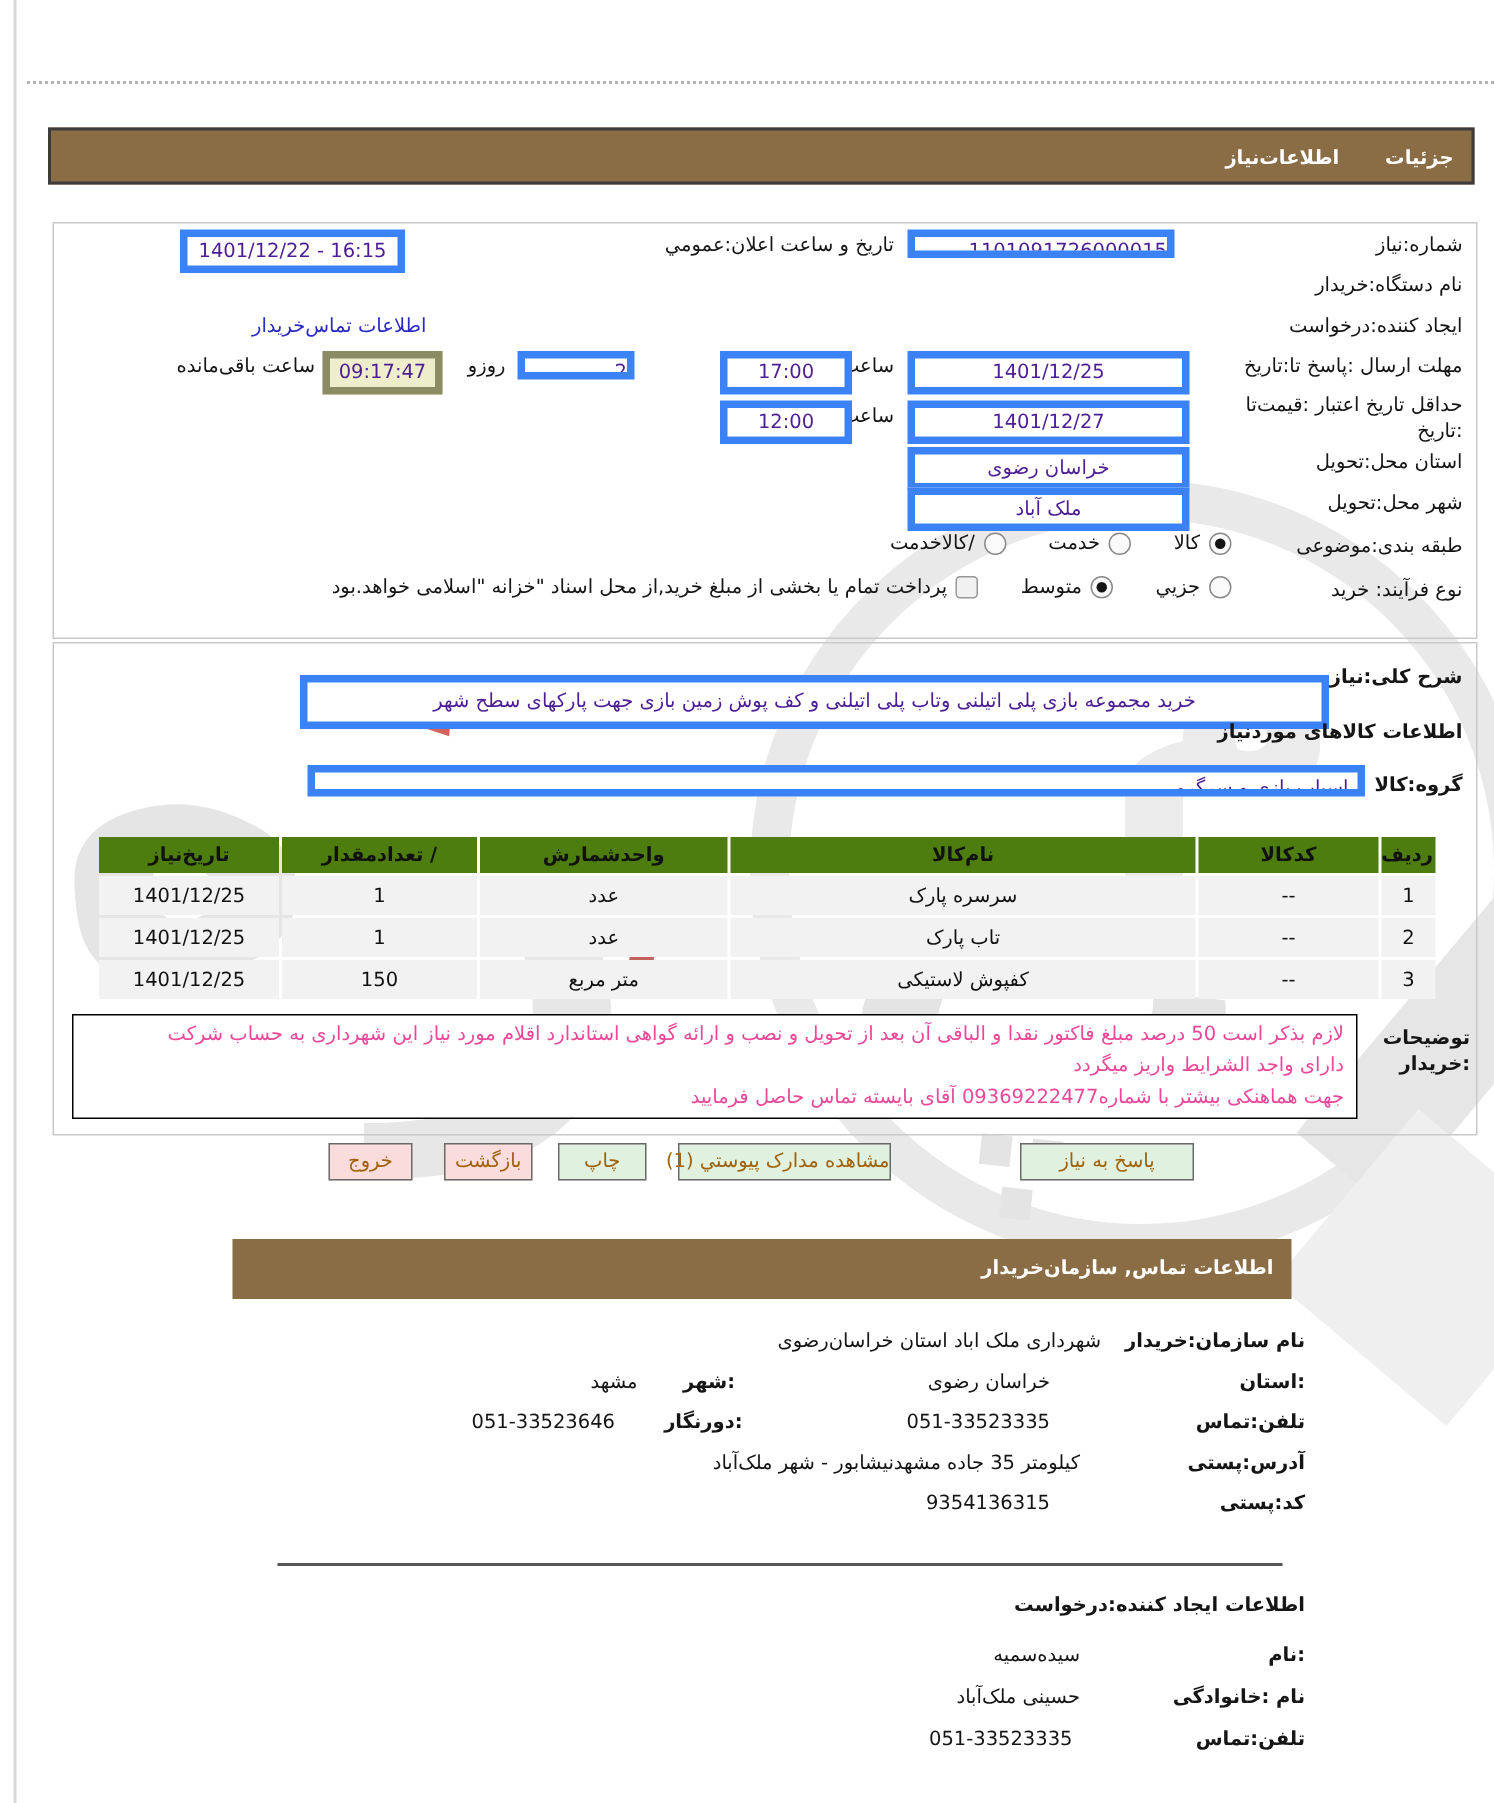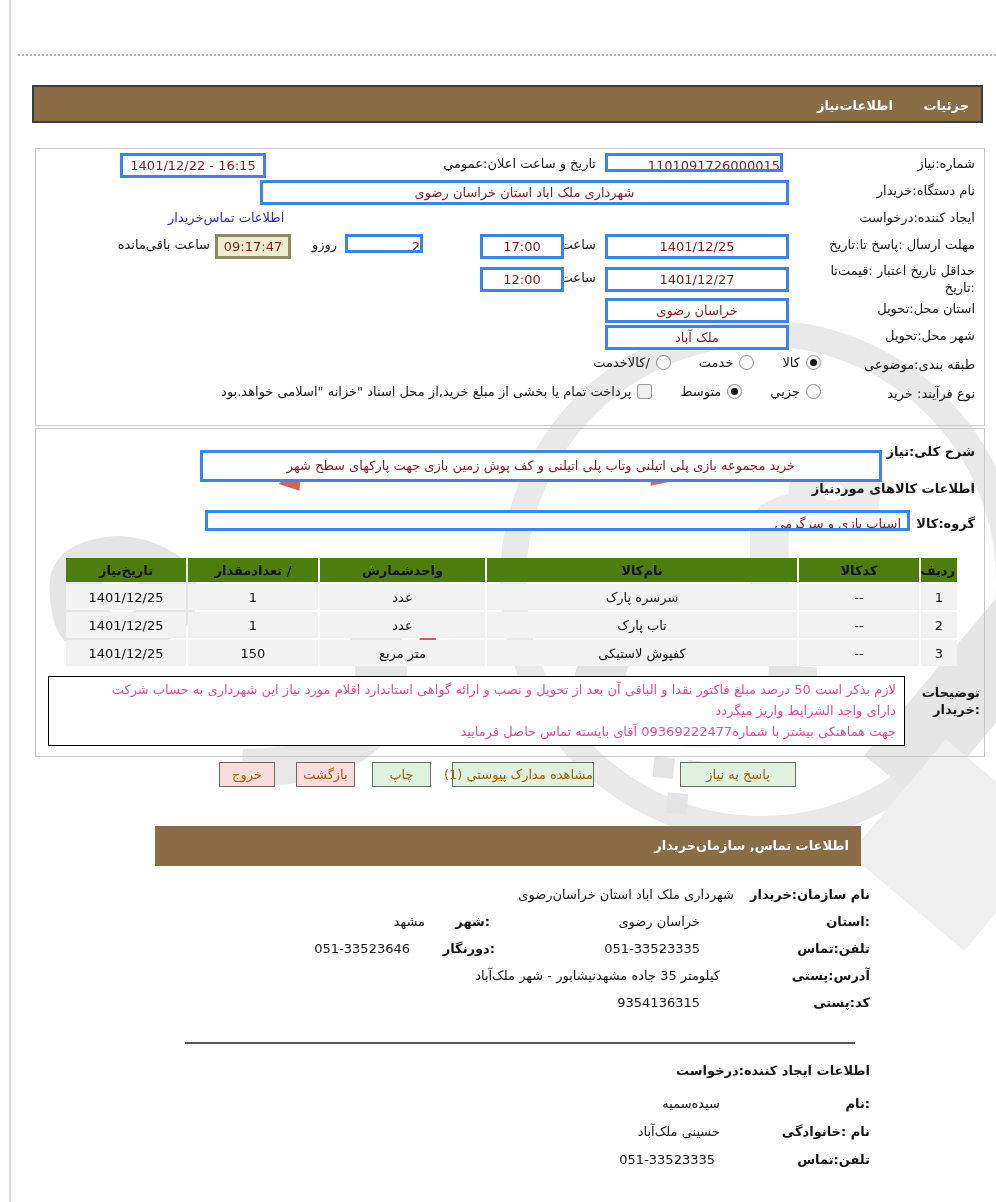--- a/index.html
+++ b/index.html
@@ -4,22 +4,22 @@
 <style>
   html,body{margin:0;padding:0;background:#fff;}
   #app{position:relative;width:996px;height:1202px;overflow:hidden;background:#fff;
        font-family:"DejaVu Sans","Liberation Sans",sans-serif;}
   .wm,.ui{position:absolute;inset:0;}
   .wm{z-index:0;}
   .ui{z-index:1;direction:rtl;}
   .abs{position:absolute;}
   .lbl{position:absolute;font-size:13px;color:#151515;white-space:nowrap;}
   .b{font-weight:bold;}
-  .vbox{position:absolute;border:3px solid #3b82f6;background:#fff;height:19px;line-height:19px;
-        font-size:13px;text-align:center;white-space:nowrap;overflow:hidden;color:#7f1d1d;}
+  .vbox{position:absolute;border:5px solid #3b82f6;background:#fff;height:19px;line-height:19px;
+        font-size:13px;text-align:center;white-space:nowrap;overflow:hidden;color:#4c1d95;}
   .ltr{direction:ltr;}
   .link{position:absolute;font-size:13px;color:#2a2ac4;white-space:nowrap;cursor:pointer;}
   .grp{position:absolute;display:flex;align-items:center;font-size:13px;color:#151515;white-space:nowrap;}
   .opt{display:flex;align-items:center;gap:6px;}
   .radio{width:13px;height:13px;border:1px solid #8a8a8a;border-radius:50%;background:#fafafa;
          position:relative;flex:0 0 auto;}
   .radio.sel::after{content:"";position:absolute;inset:3px;border-radius:50%;background:#141414;}
   .cb{width:13px;height:13px;border:1px solid #979797;border-radius:3px;background:#f1f1f1;flex:0 0 auto;}
   .bar{position:absolute;background:#8a6d45;color:#fff;font-size:13px;font-weight:bold;}
   .box{position:absolute;border:1px solid #c9c9c9;background:transparent;}
@@ -67,21 +67,20 @@
     </div>
 
     <div class="box" style="left:35px;top:148px;width:948px;height:276px;"></div>
 
     <div class="lbl" style="right:21px;top:156px;">شماره:نیاز</div>
     <div class="vbox ltr" style="left:605px;top:153px;width:178px;text-align:right;padding-left:3px;box-sizing:border-box;">1101091726000015</div>
     <div class="lbl" style="right:400px;top:156px;">تاریخ و ساعت اعلان:عمومي</div>
     <div class="vbox ltr" style="left:120px;top:153px;width:140px;">1401/12/22 - 16:15</div>
 
     <div class="lbl" style="right:21px;top:183px;">نام دستگاه:خریدار</div>
-    <div class="vbox" style="left:260px;top:180px;width:523px;">شهرداری ملک اباد استان خراسان رضوی</div>
 
     <div class="lbl" style="right:21px;top:210px;">ایجاد کننده:درخواست</div>
     <div class="link" style="left:168px;top:210px;">اطلاعات تماس‌خریدار</div>
 
     <div class="lbl" style="right:21px;top:237px;">مهلت ارسال :پاسخ تا:تاریخ</div>
     <div class="vbox ltr" style="left:605px;top:234px;width:178px;">1401/12/25</div>
     <div class="lbl" style="right:400px;top:237px;">ساعت</div>
     <div class="vbox ltr" style="left:480px;top:234px;width:78px;">17:00</div>
     <div class="vbox ltr" style="left:345px;top:234px;width:78px;text-align:right;padding-left:4px;box-sizing:border-box;">2</div>
     <div class="lbl" style="right:659px;top:237px;">روزو</div>

